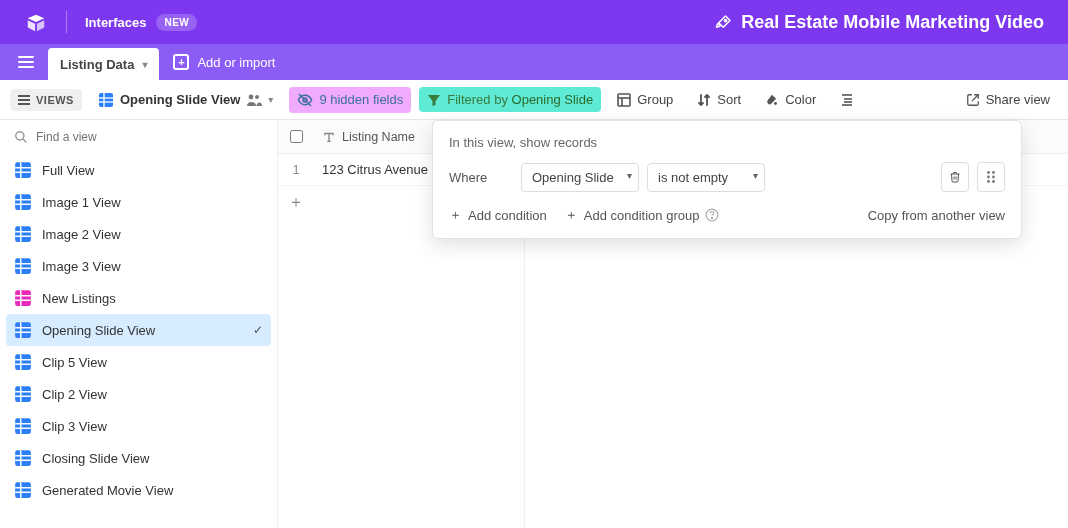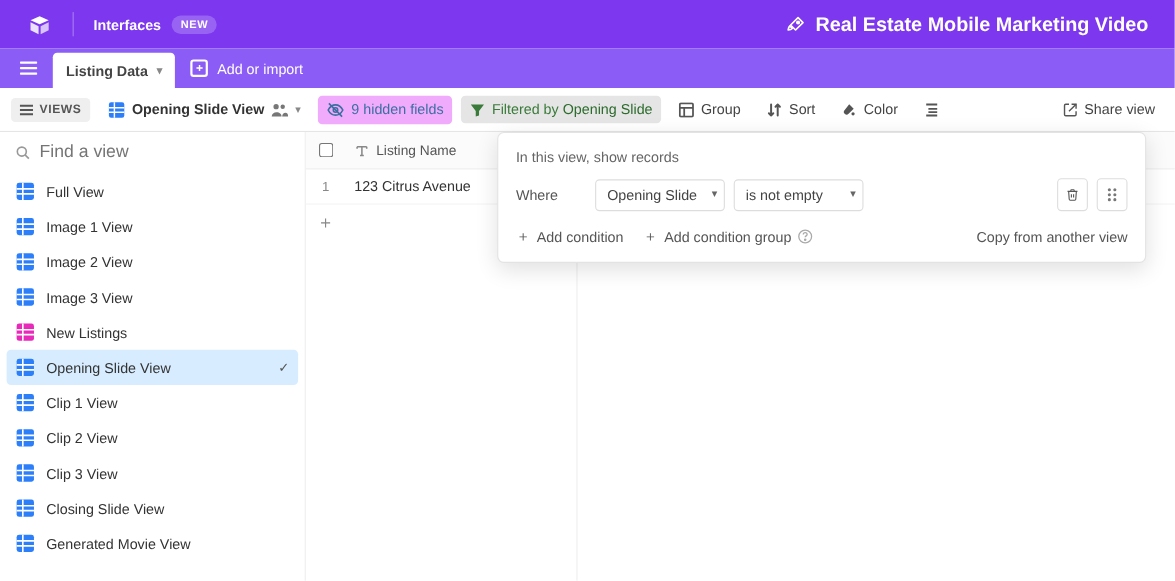--- a/index.html
+++ b/index.html
@@ -48,49 +48,49 @@
   .addimport .plusbox { width:16px;height:16px;border:2px solid #fff;border-radius:3px;display:flex;align-items:center;justify-content:center;font-size:11px;line-height:1;font-weight:700;}
   
   .toolbar {
     height: 40px; border-bottom:1px solid #e5e5e5;
     display:flex; align-items:center; gap:8px; padding:12px 10px;
     font-size:13px; color:#444;
   }
   .btn { display:flex; align-items:center; gap:6px; padding:5px 8px; border-radius:4px; cursor:pointer;}
   .btn.views { background:#efefef; font-weight:700; letter-spacing:.5px; font-size:11px; color:#555;}
   .btn.hidden { background:#f0abfc; color:#3b6fa0; font-weight:500;}
-  .btn.filtered { background:#e5e5e5; color:#3a7a3a; font-weight:500;}
+  .btn.filtered { background:#5eead4; color:#3a7a3a; font-weight:500;}
   .btn .strong { color:#2c6b2c; }
   .tool-icon { width:16px; height:16px; display:inline-flex; align-items:center; justify-content:center; color:#555;}
   .tool-icon.blue { color:#2d7ff9;}
   .view-name { font-weight:600; color:#333;}
   .share { margin-left:auto;}
   
   .main { display:flex; height: calc(528px - 44px - 36px - 40px); position:relative;}
   
   .sidebar { width:278px; border-right:1px solid #eee; display:flex; flex-direction:column;}
   .searchrow { display:flex; align-items:center; gap:8px; padding:10px 14px; color:#888;}
-  .searchrow input { border:none; outline:none; font-size:16px; flex:1; color:#8b5cf6;}
+  .searchrow input { border:none; outline:none; font-size:12px; flex:1; color:#8b5cf6;}
   .viewitem { display:flex; align-items:center; gap:10px; padding:7px 14px; font-size:13px; color:#333; cursor:pointer;}
   .viewitem.active { background:#d7edff; border-radius:4px; margin:0 6px; padding:7px 8px;}
   .viewitem .check { margin-left:auto; font-size:12px; color:#555;}
   .grid-icon { width:18px;height:18px; }
   
   .tablewrap { flex:1; position:relative; }
   .thead { height:34px; border-bottom:1px solid #eee; display:flex; align-items:center; background:#fbfbfb;}
   .thead .cbcell { width:36px; display:flex; justify-content:center;}
   .thead .colhead { display:flex; align-items:center; gap:6px; padding:0 8px; color:#555; font-size:12.5px;}
   .trow { height:32px; display:flex; align-items:center; border-bottom:1px solid #f3f3f3;}
   .trow .rownum { width:36px; text-align:center; color:#888; font-size:12px;}
   .trow .cell { padding:0 8px; font-size:13px;}
   .addrow { width:36px; height:32px; display:flex; align-items:center; justify-content:center; color:#888; font-size:16px;}
   .tablewrap .vline { position:absolute; top:0; bottom:0; left:246px; width:1px; background:#eee;}
   
   .popover {
-    position:absolute; top:0px; left:452px; width:590px;
+    position:absolute; top:0px; left:432px; width:590px;
     background:#fff; border:1px solid #e3e3e3; border-radius:6px;
     box-shadow:0 6px 20px rgba(0,0,0,.12);
     padding:14px 16px 14px 16px;
     font-size:13px; color:#444;
   }
   .popover .desc { color:#666; margin-bottom:12px;}
   .condrow { display:flex; align-items:center; gap:8px; margin-bottom:14px;}
   .where { width:64px; color:#555;}
   .sel { border:1px solid #ddd; border-radius:4px; padding:6px 22px 6px 10px; position:relative; background:#fff; font-size:13px;}
   .sel::after { content:"▾"; position:absolute; right:6px; top:6px; font-size:10px; color:#666;}
@@ -328,21 +328,21 @@
           <span>
             <svg class="grid-icon" width="18" height="18" viewBox="0 0 16 16">
               <rect x="1" y="1" width="14" height="14" rx="2" fill="#2d7ff9"></rect>
               <g stroke="#fff" stroke-width="1.3">
                 <line x1="1" y1="6" x2="15" y2="6"></line>
                 <line x1="1" y1="10" x2="15" y2="10"></line>
                 <line x1="6" y1="1" x2="6" y2="15"></line>
               </g>
             </svg>
           </span>
-          <span>Clip 1 View</span>
+          <span>Clip 5 View</span>
         </div>
         <div class="viewitem">
           <span>
             <svg class="grid-icon" width="18" height="18" viewBox="0 0 16 16">
               <rect x="1" y="1" width="14" height="14" rx="2" fill="#2d7ff9"></rect>
               <g stroke="#fff" stroke-width="1.3">
                 <line x1="1" y1="6" x2="15" y2="6"></line>
                 <line x1="1" y1="10" x2="15" y2="10"></line>
                 <line x1="6" y1="1" x2="6" y2="15"></line>
               </g>

